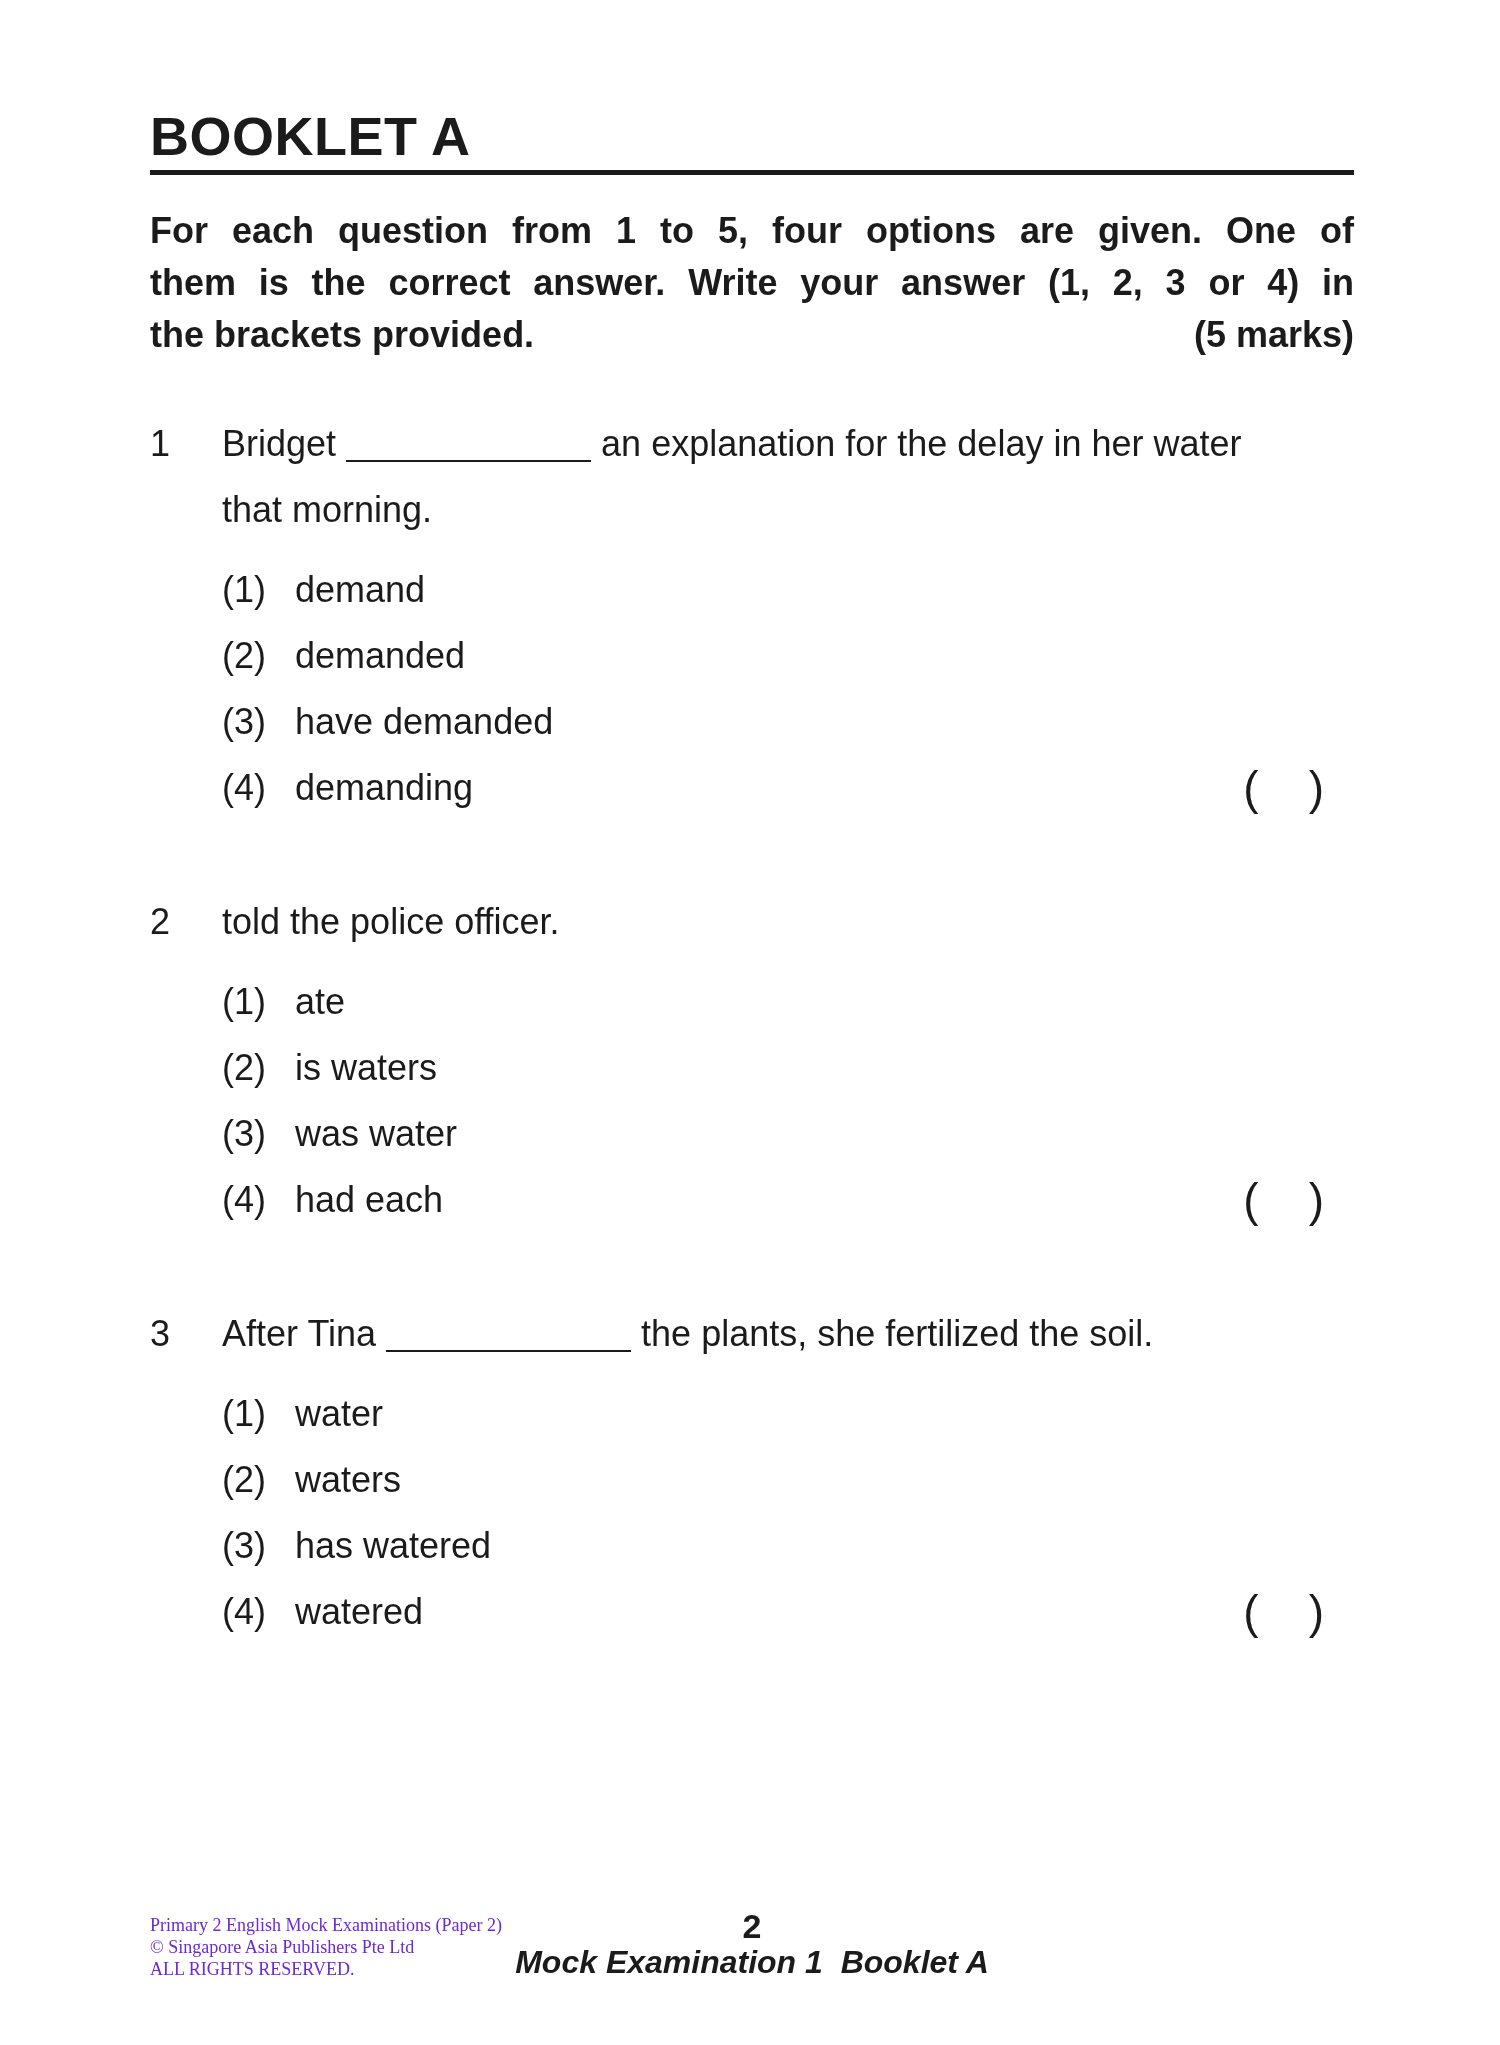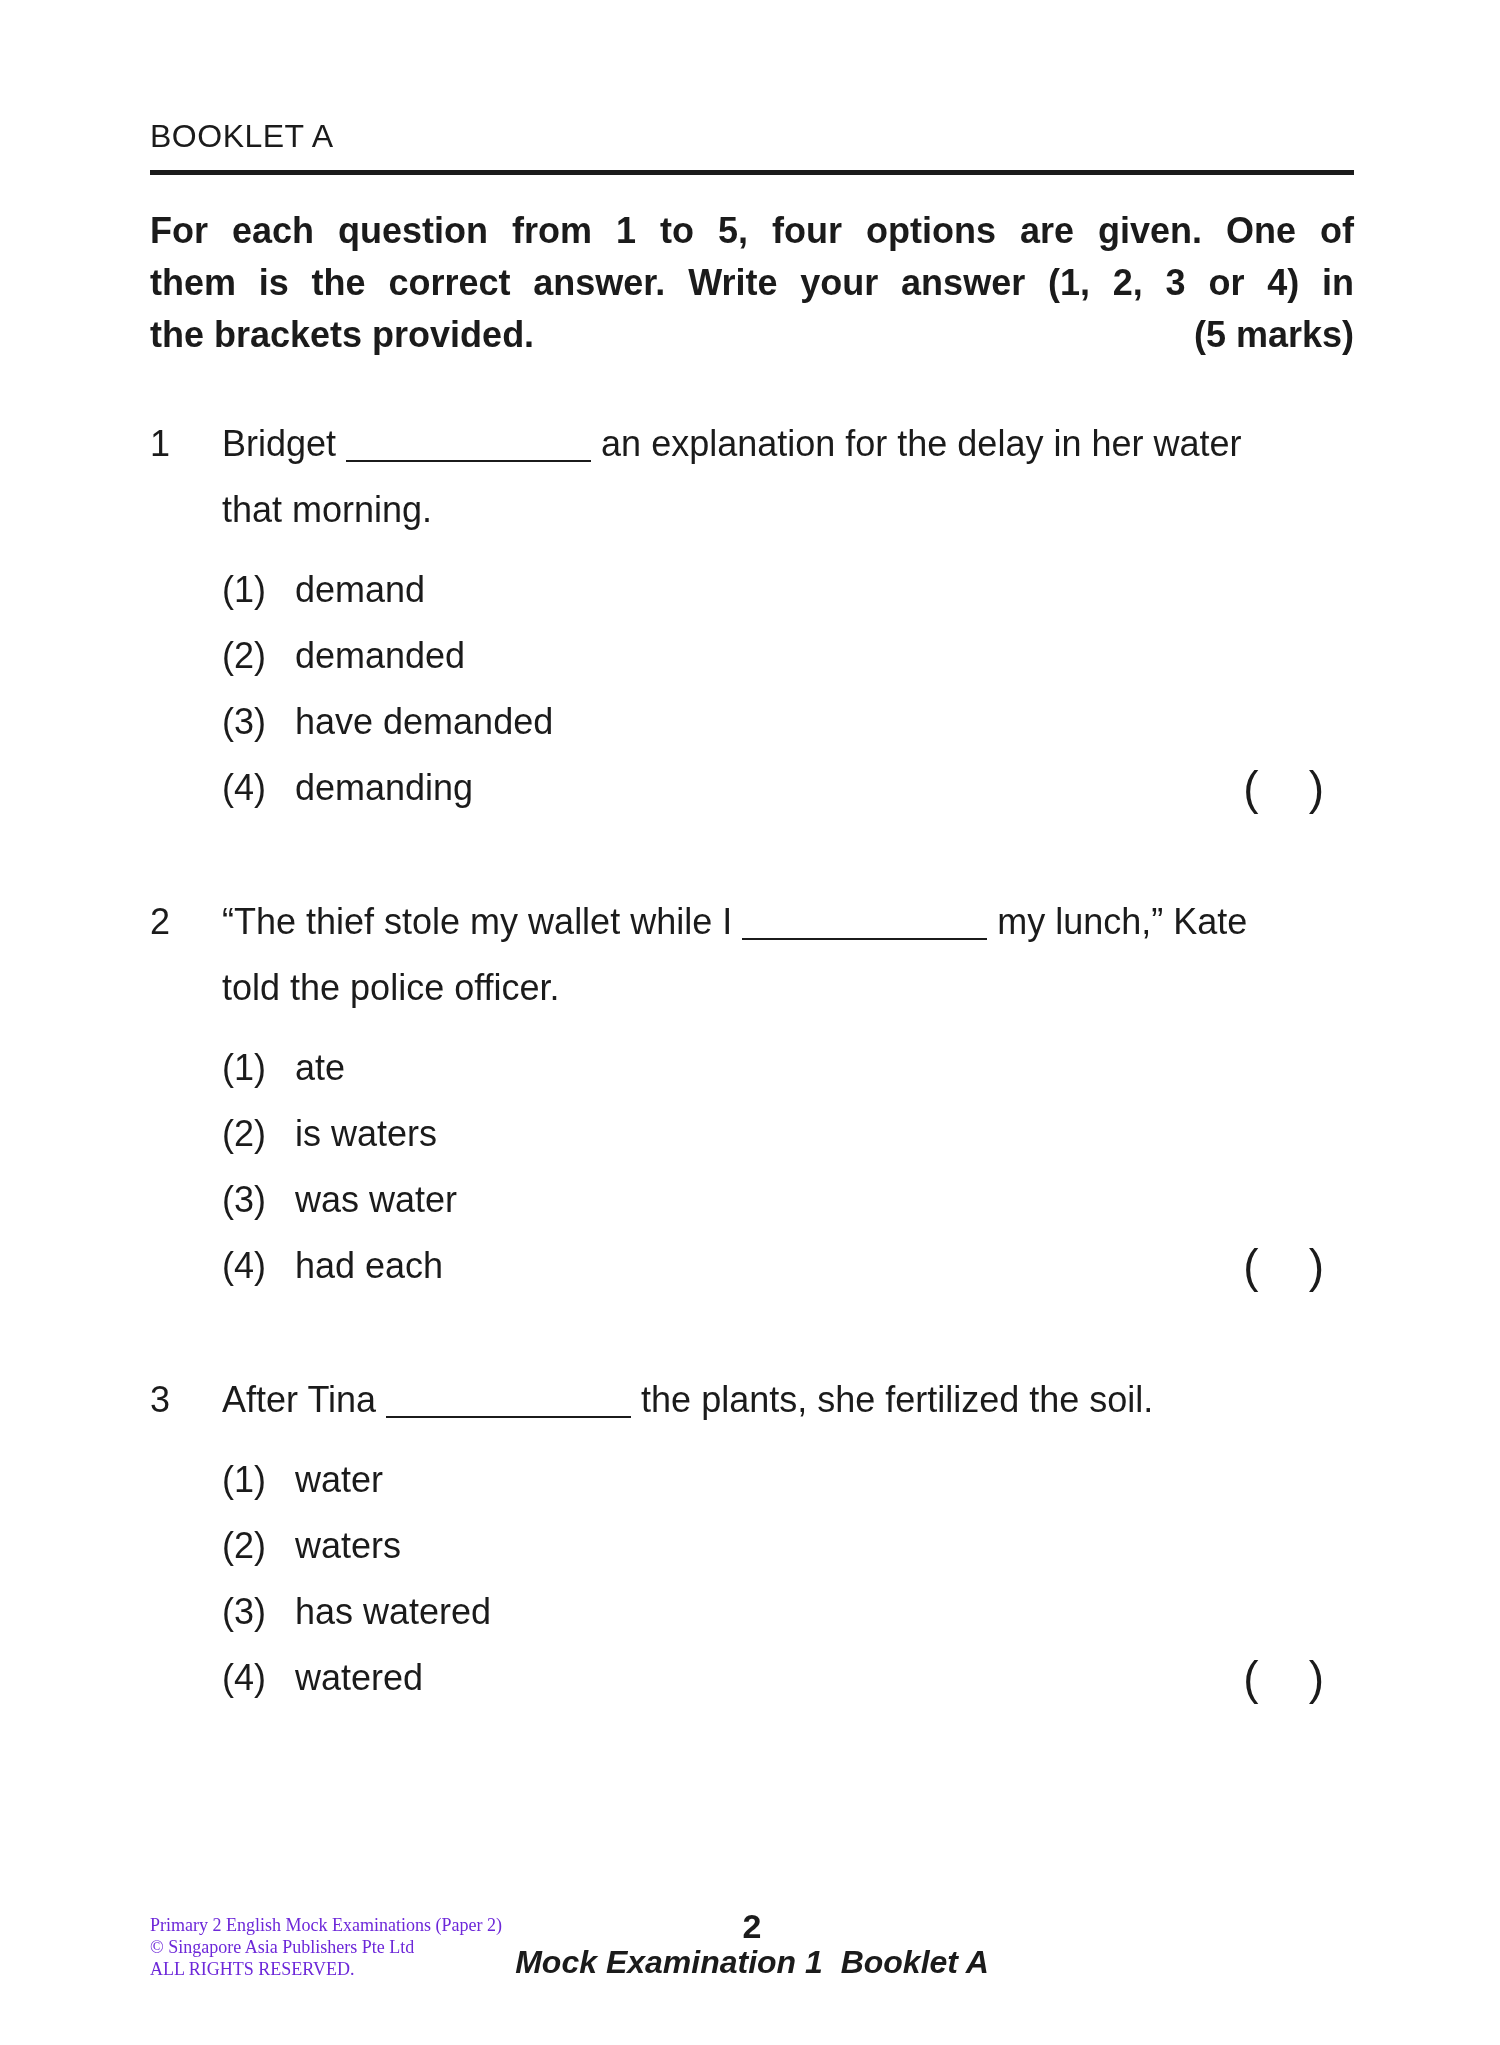--- a/index.html
+++ b/index.html
@@ -6,21 +6,21 @@
   body {
     width: 1500px; height: 2045px; position: relative;
     font-family: "Liberation Sans", sans-serif;
     color: #1b1b1b;
     -webkit-font-smoothing: antialiased;
   }
   .page { position: absolute; inset: 0; padding: 0 146px 0 150px; box-sizing: border-box; }
 
   .title {
     margin: 112px 0 0 0;
-    font-size: 32px; font-weight: normal; letter-spacing: 0.5px;
+    font-size: 54px; font-weight: bold; letter-spacing: 0.5px;
     line-height: 48px;
   }
   .title-rule { border: none; height: 5px; background: #1b1b1b; margin: 10px 0 0 0; }
 
   .instructions { margin-top: 30px; font-weight: bold; font-size: 36px; line-height: 52px; }
   .instr-just { text-align: justify; text-align-last: justify; }
   .instr-last { display: flex; justify-content: space-between; }
 
   .questions { margin-top: 50px; }
   .question { display: flex; align-items: flex-start; }
@@ -97,21 +97,20 @@
                 <span>)</span>
               </span>
             </div>
           </div>
         </div>
       </div>
       <div class="question">
         <div class="q-num">2</div>
         <div class="q-body">
           <div class="q-text">
-            <div class="q-line"><span>“The thief stole my wallet while I </span><span class="blank"></span><span> my lunch,” Kate</span></div>
             <div class="q-line"><span>told the police officer.</span></div>
           </div>
           <div class="options">
             <div class="opt">
               <span class="opt-label">(1)</span>
               <span class="opt-text">ate</span>
             </div>
             <div class="opt">
               <span class="opt-label">(2)</span>
               <span class="opt-text">is waters</span>

